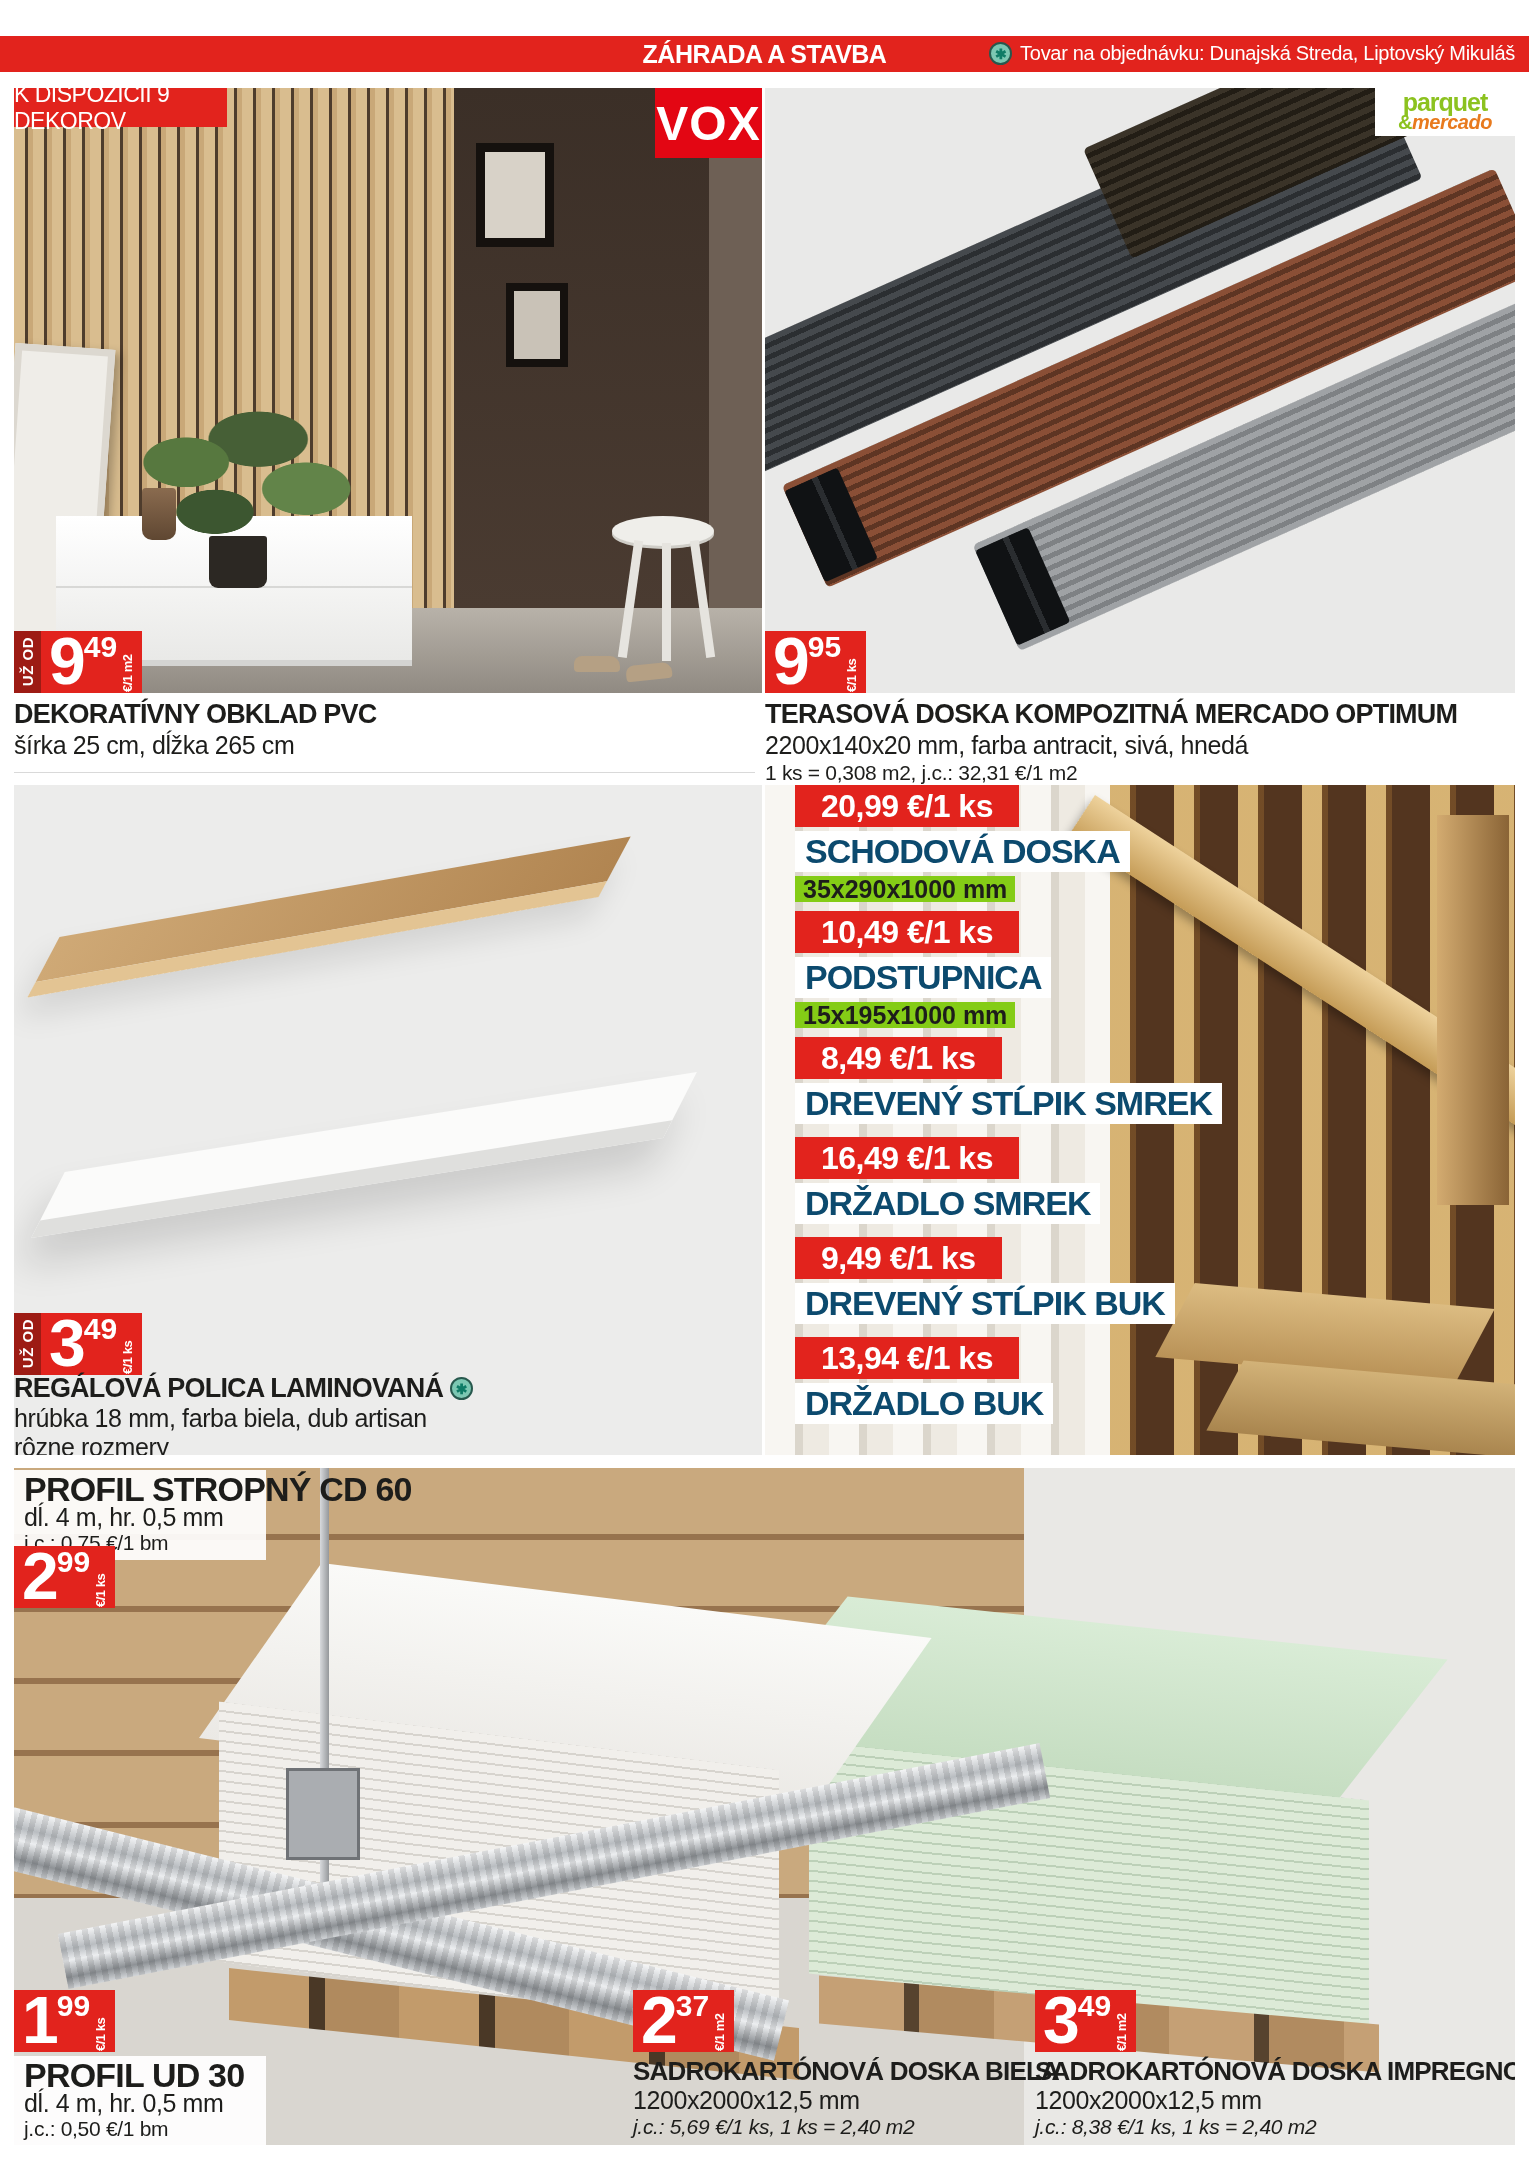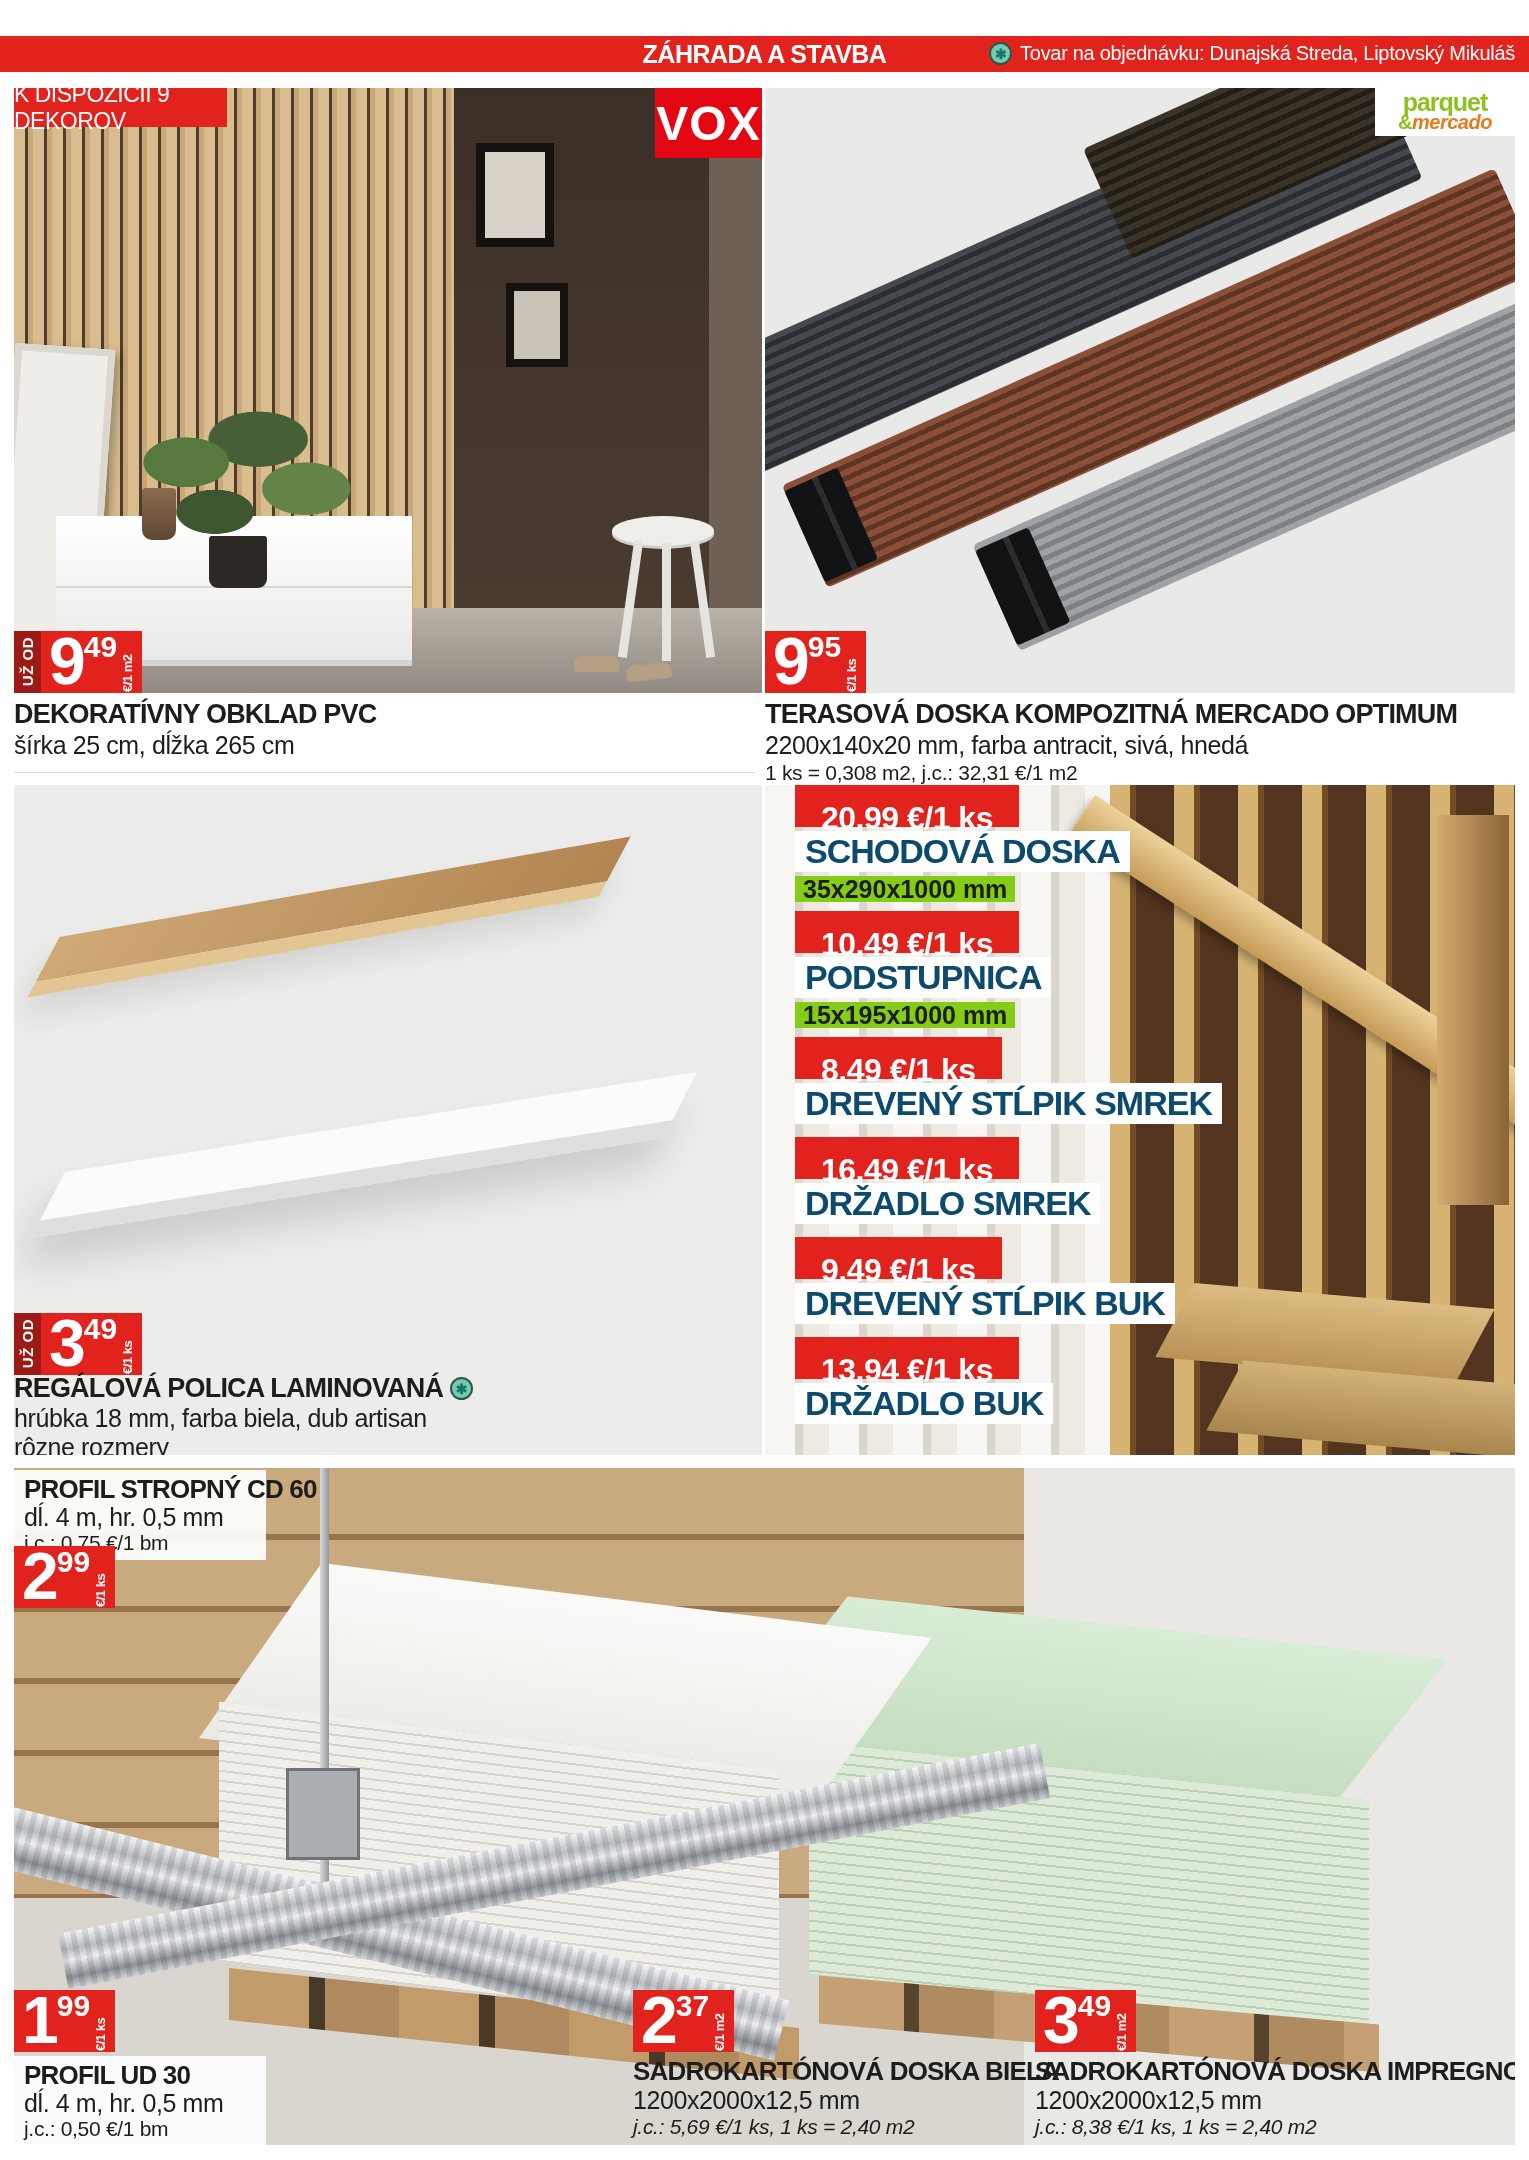--- a/index.html
+++ b/index.html
@@ -87,21 +87,21 @@
   .balusters-white { left:0; top:0; width:345px; height:100%; background:repeating-linear-gradient(90deg,#f8f6f2 0 30px,#dbd6cc 30px 38px,#eeeae2 38px 64px); }
   .stair-wood { left:345px; top:0; width:405px; height:100%; background:#53351f; }
   .balusters-gold { left:345px; top:0; width:405px; height:100%; background:repeating-linear-gradient(90deg, rgba(222,186,120,0.95) 0 20px, rgba(140,95,45,0.55) 20px 26px, rgba(83,53,31,0) 26px 64px); }
   .handrail { left:330px; top:10px; width:680px; height:48px; background:linear-gradient(180deg,#eed29c,#c59c57); transform:rotate(33deg); transform-origin:left top; box-shadow:0 6px 10px rgba(0,0,0,0.3); }
   .newel { right:6px; top:30px; width:72px; height:390px; background:linear-gradient(90deg,#d3ab70,#8a6436); }
   .stair-step { right:40px; bottom:85px; width:300px; height:74px; background:linear-gradient(180deg,#dcbc82,#b99257); transform:skew(-28deg,5deg); }
   .stair-step2 { right:-40px; bottom:10px; width:330px; height:70px; background:linear-gradient(180deg,#d2b278,#a9854e); transform:skew(-28deg,5deg); }
 
   .stair-list { left:30px; top:0; display:flex; flex-direction:column; align-items:flex-start; z-index:30; }
   .sgroup { display:flex; flex-direction:column; align-items:flex-start; margin-bottom:9px; }
-  .sbadge { background:#e2231d; color:#fff; font-weight:bold; font-size:32px; height:42px; line-height:42px; padding:12px 26px; letter-spacing:-0.5px; margin-bottom:4px; white-space:nowrap; }
+  .sbadge { background:#e2231d; color:#fff; font-weight:bold; font-size:32px; height:42px; line-height:42px; padding:0 26px; letter-spacing:-0.5px; margin-bottom:4px; white-space:nowrap; }
   .stitle { font-size:34px; font-weight:bold; color:#0c4a6e; background:#fff; padding:1px 10px; letter-spacing:-1px; margin-bottom:4px; white-space:nowrap; }
   .sdims { font-size:25px; color:#1d1d1b; background:#84cc16; padding:0 8px; line-height:26px; white-space:nowrap;font-weight:bold; }
 
   
   .wood-wall { left:0; top:0; width:1010px; height:430px; background:repeating-linear-gradient(180deg,#c9a97e 0 66px,#97734e 66px 72px); }
   .right-grey { left:1010px; top:0; width:491px; height:677px; background:#e9e8e5; }
   .floor-grey { left:0; top:430px; width:1010px; height:247px; background:#d9d6d0; }
   .mp-rod { left:306px; top:0; width:9px; height:420px; background:linear-gradient(90deg,#d8dadd,#95989b); z-index:6; }
   .mp-bracket { left:272px; top:300px; width:74px; height:92px; background:#aaadb1; border:3px solid #6f7276; z-index:6; }
   .metal { background:linear-gradient(180deg,#f4f5f6 0%,#b9bdc1 30%,#eceef0 50%,#8e9296 80%,#d2d5d8 100%); z-index:7; }
@@ -109,21 +109,21 @@
   .mp1 { left:-60px; top:430px; width:840px; height:62px; transform:rotate(14deg); position:absolute; }
   .mp2 { left:40px;  top:370px; width:1000px; height:56px; transform:rotate(-11deg); position:absolute; }
   .ws-top   { left:185px; top:95px;  width:610px; height:175px; transform:skew(-35deg,7deg); transform-origin:left bottom; background:linear-gradient(180deg,#fafaf8,#ebe9e5); z-index:5; }
   .ws-front { left:205px; top:268px; width:560px; height:260px; transform:skew(0deg,7deg);  background:repeating-linear-gradient(180deg,#f1efeb 0 8px,#d7d4ce 8px 10px); z-index:5; }
   .ws-pallet{ left:215px; top:530px; width:570px; height:52px; transform:skew(0deg,6deg);  background:repeating-linear-gradient(90deg,#c29b6b 0 80px,#4a3826 80px 96px,#b08a5e 96px 170px); z-index:5; }
   .gs-top   { left:775px; top:160px; width:600px; height:150px; transform:skew(-38deg,6deg); background:linear-gradient(180deg,#d9ecd6,#c4dcc0); z-index:4; }
   .gs-front { left:795px; top:303px; width:560px; height:232px; transform:skew(0deg,6deg);  background:repeating-linear-gradient(180deg,#dcead7 0 8px,#bcd0b8 8px 10px); z-index:4; }
   .gs-pallet{ left:805px; top:532px; width:560px; height:48px; transform:skew(0deg,5deg);  background:repeating-linear-gradient(90deg,#c5a075 0 85px,#57432e 85px 100px,#b18b60 100px 175px); z-index:4; }
 
   .info-box { background:rgba(255,255,255,0.93); width:252px; padding:5px 10px; z-index:30; position:absolute; }
-  .info-box .t  { font-size:26px; font-weight:bold; letter-spacing:-0.8px; line-height:29px; white-space:nowrap; }
+  .info-box .t  { font-size:34px; font-weight:bold; letter-spacing:-0.8px; line-height:29px; white-space:nowrap; }
   .info-box .d  { font-size:25px; letter-spacing:-0.4px; line-height:27px; white-space:nowrap; }
   .info-box .ds { font-size:21px; letter-spacing:-0.3px; line-height:24px; white-space:nowrap; }
   .plain-text-block { z-index:30; position:absolute; }
   .plain-text-block .t  { font-size:26px; font-weight:bold; letter-spacing:-0.8px; line-height:30px; white-space:nowrap; }
   .plain-text-block .d  { font-size:25px; letter-spacing:-0.4px; line-height:28px; white-space:nowrap; }
   .plain-text-block .ds { font-size:21px; letter-spacing:-0.3px; line-height:25px; white-space:nowrap;font-style:italic; }
 </style>
 </head>
 <body>
 

